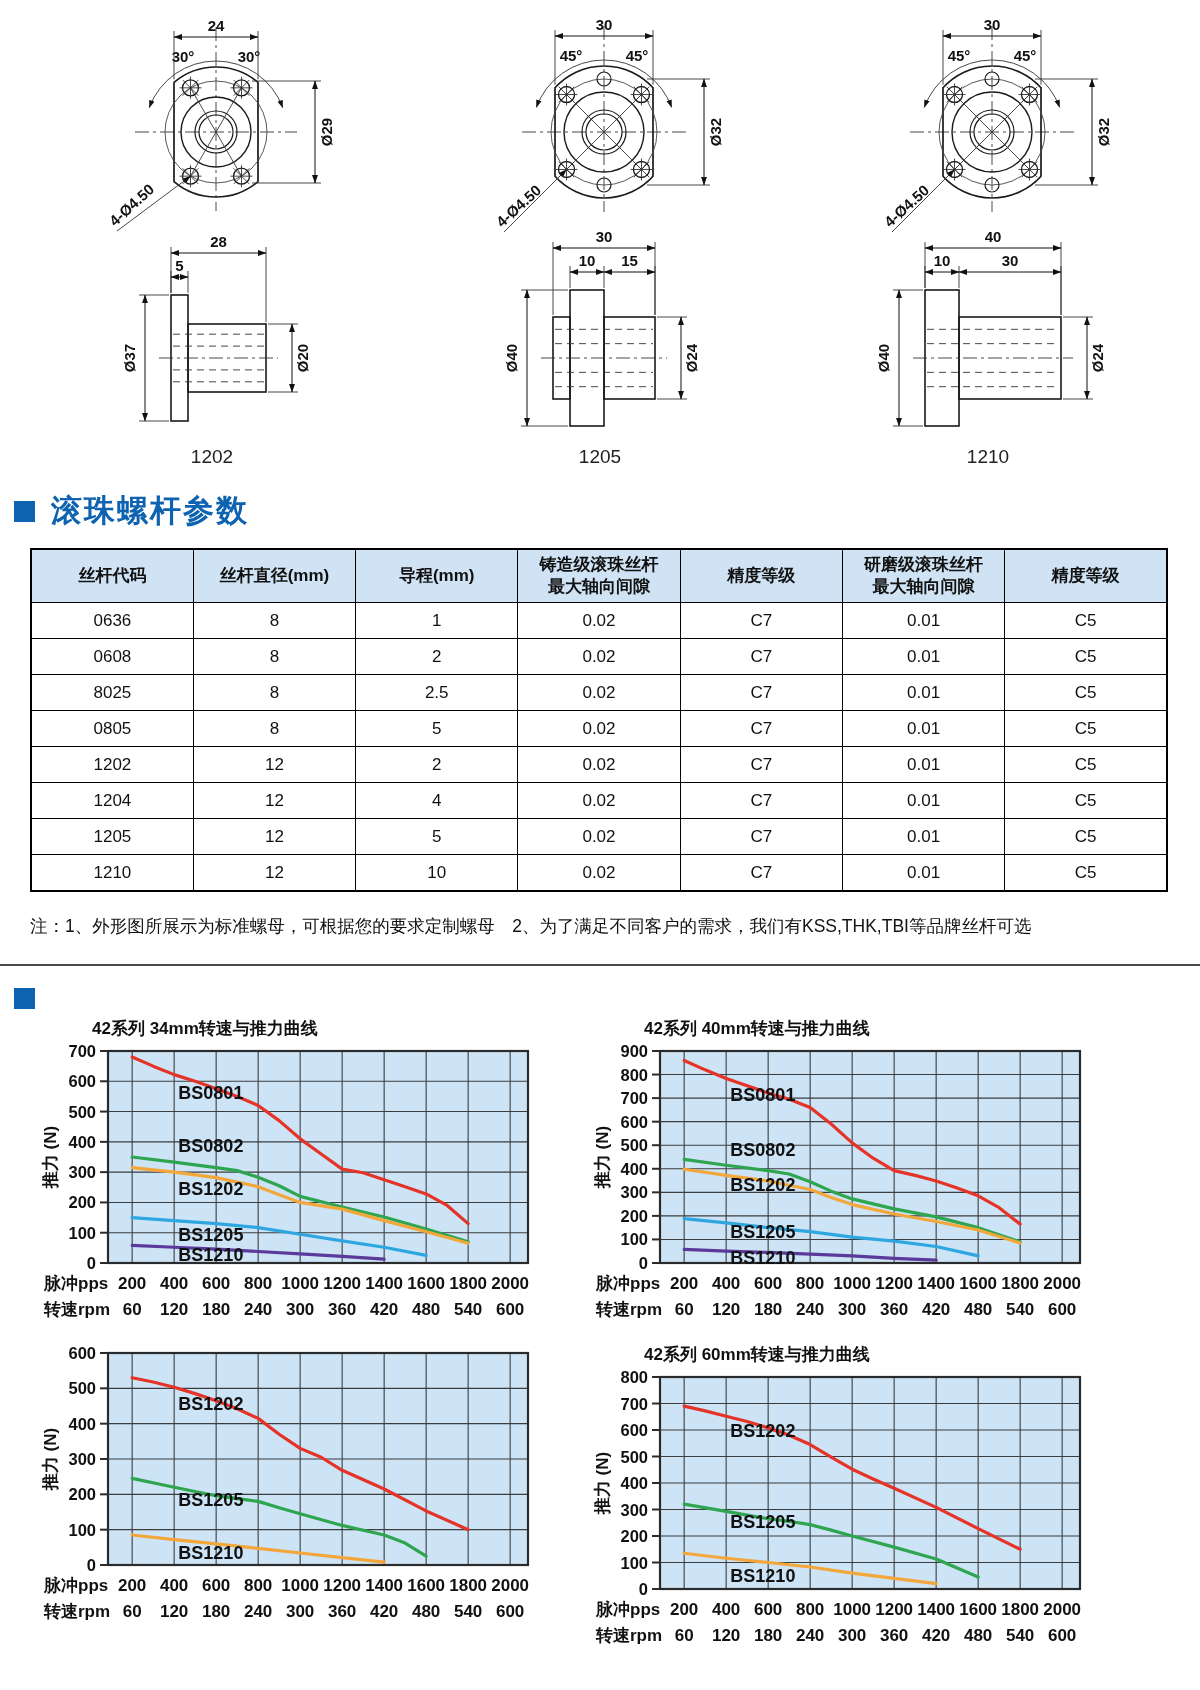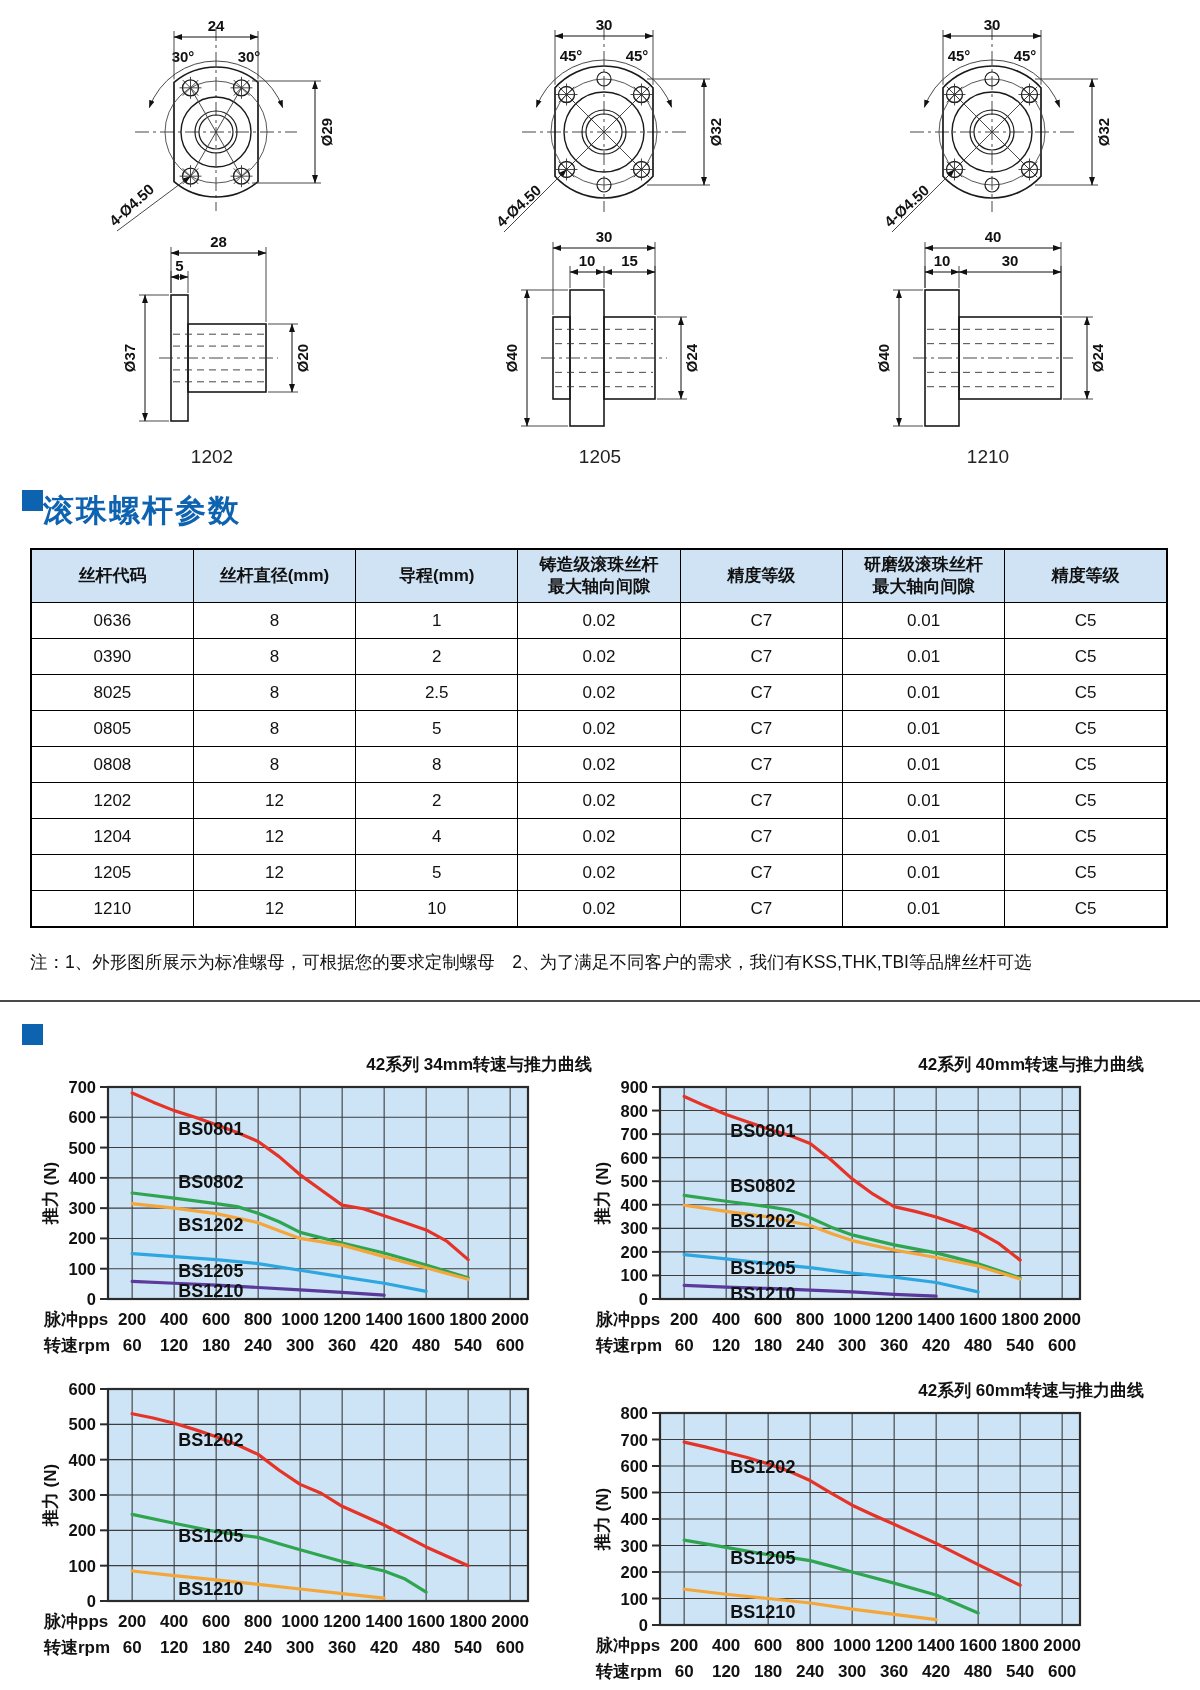--- a/index.html
+++ b/index.html
@@ -2,32 +2,32 @@
 <html><head>
 <meta charset="utf-8">
 <style>
   html,body{margin:0;padding:0;background:#ffffff;}
   .page{width:1200px;height:1690px;position:relative;background:#fff;
         font-family:"Liberation Sans","DejaVu Sans",sans-serif;color:#111;overflow:hidden;}
   .drawings-row{display:flex;justify-content:center;gap:26px;padding-top:12px;}
   .drawing-block{width:362px;}
   .drawing-block svg{display:block;}
   .drawing-caption{text-align:center;font-size:19px;color:#222;margin-top:0;}
-  .section-heading{display:flex;align-items:flex-start;gap:0;margin:22px 0 0 22px;
+  .section-heading{display:flex;align-items:center;gap:16px;margin:22px 0 0 14px;
         color:#0e63b0;font-size:31px;font-weight:bold;letter-spacing:2px;}
   .section-heading .bullet{width:21px;height:21px;background:#0e63b0;flex:none;}
   .params-table{border-collapse:collapse;width:1138px;margin:16px 0 8px 30px;
         border:2.5px solid #000;table-layout:fixed;}
   .params-table th{background:#cfe3f4;border:1.5px solid #000;font-size:17px;
         font-weight:bold;padding:4px 2px;height:44px;line-height:1.3;}
   .params-table td{border:1.5px solid #000;text-align:center;font-size:17px;height:33px;}
   .note{margin:22px 15px 0 30px;font-size:17.5px;color:#111;}
   .divider{border:none;border-top:2.5px solid #4a4a4a;margin:26px 0 0 0;}
   .charts-grid{display:grid;grid-template-columns:552px 552px;margin:8px 0 0 40px;row-gap:14px;}
-  .chart-title{font-size:17px;font-weight:600;text-align:right;padding-left:52px;height:24px;color:#111;}
+  .chart-title{font-size:17px;font-weight:600;text-align:left;padding-left:52px;height:24px;color:#111;}
   svg text{font-family:"Liberation Sans","DejaVu Sans",sans-serif;}
 </style>
 </head>
 <body>
 
 <div class="page">
 
   <div class="drawings-row" id="drawings">
       <div class="drawing-block">
         <svg width="362" height="434" viewBox="0 0 362 434">
@@ -294,50 +294,41 @@
         <tr>
           <td>0636</td>
           <td>8</td>
           <td>1</td>
           <td>0.02</td>
           <td>C7</td>
           <td>0.01</td>
           <td>C5</td>
         </tr>
         <tr>
-          <td>0390</td>
+          <td>0608</td>
           <td>8</td>
           <td>2</td>
           <td>0.02</td>
           <td>C7</td>
           <td>0.01</td>
           <td>C5</td>
         </tr>
         <tr>
           <td>8025</td>
           <td>8</td>
           <td>2.5</td>
           <td>0.02</td>
           <td>C7</td>
           <td>0.01</td>
           <td>C5</td>
         </tr>
         <tr>
           <td>0805</td>
           <td>8</td>
           <td>5</td>
-          <td>0.02</td>
-          <td>C7</td>
-          <td>0.01</td>
-          <td>C5</td>
-        </tr>
-        <tr>
-          <td>0808</td>
-          <td>8</td>
-          <td>8</td>
           <td>0.02</td>
           <td>C7</td>
           <td>0.01</td>
           <td>C5</td>
         </tr>
         <tr>
           <td>1202</td>
           <td>12</td>
           <td>2</td>
           <td>0.02</td>

